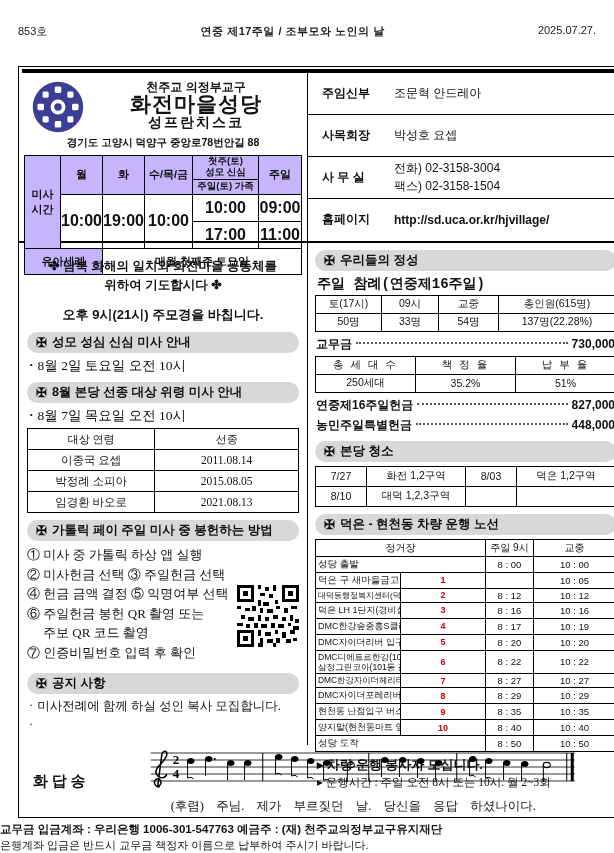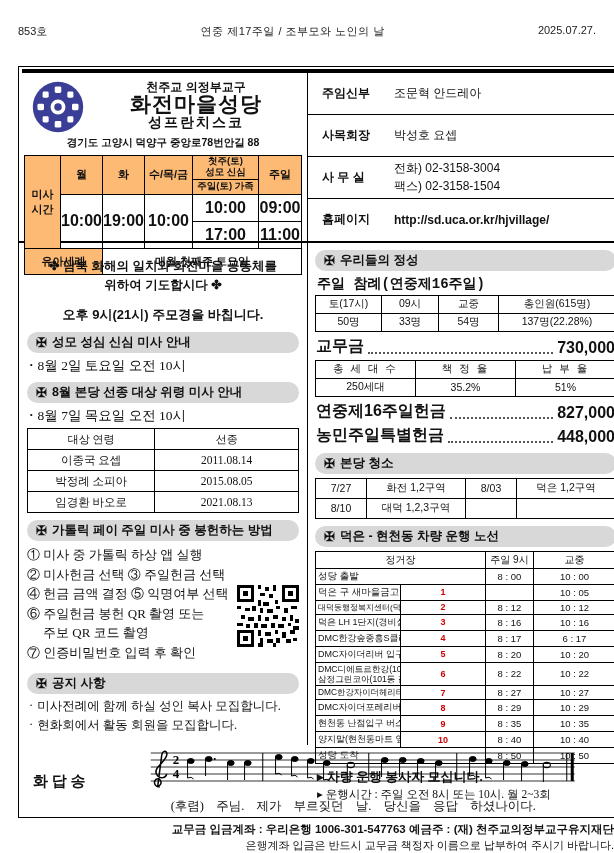--- a/index.html
+++ b/index.html
@@ -1,41 +1,41 @@
 <!DOCTYPE html>
 <html><head>
 <meta charset="utf-8">
 <style>
   * { margin:0; padding:0; box-sizing:border-box; }
   body { width:614px; height:853px; background:#fff; font-family:"Liberation Sans", sans-serif; color:#111; }
   .page { position:relative; width:614px; height:853px; background:#fff; overflow:hidden; }
 
   
   .runhead { position:absolute; top:24px; left:18px; right:18px; display:flex; justify-content:space-between; font-size:11px; color:#222; }
-  .runhead .mid { font-weight:normal; letter-spacing:.5px; }
+  .runhead .mid { font-weight:bold; letter-spacing:.5px; }
 
   
   .sheet { position:absolute; left:18px; top:66px; width:606px; height:752px; border:1.6px solid #000; display:flex; flex-direction:column; }
   .topbar { height:3.5px; background:#000; margin:2px 3px 0 3px; }
 
   .hdr { display:flex; border-bottom:2px solid #000; height:170px; }
   .hdr-left { width:289px; border-right:1.4px solid #000; padding:4px 5px 0 5px; }
   .hdr-right { flex:1; display:flex; flex-direction:column; }
 
   .church { display:flex; align-items:center; }
   .logo { width:56px; height:56px; flex:0 0 56px; margin:2px 4px 0 6px; }
   .cname { flex:1; text-align:center; line-height:1.05; }
   .cname .dio { font-size:12px; font-weight:bold; }
   .cname .nm { font-size:21px; font-weight:bold; letter-spacing:1px; }
   .cname .pat { font-size:14px; font-weight:bold; letter-spacing:2px; }
   .addr { text-align:center; font-size:10.5px; font-weight:bold; margin-top:1px; }
 
   table.mass { border-collapse:collapse; width:100%; margin-top:5px; table-layout:fixed; }
   table.mass td { border:1px solid #000; text-align:center; font-size:11px; font-weight:bold; padding:0; }
-  table.mass td.g { background:#fdba74;margin-top:32px; }
+  table.mass td.g { background:#c4b5fd;margin-top:32px; }
   table.mass td.sp { font-size:9.5px; line-height:1.15; }
   table.mass td.tm { font-size:16px; font-weight:bold; }
 
   .crow { flex:1; display:flex; align-items:center; padding-left:14px; border-bottom:1px solid #000; }
   .crow:last-child { border-bottom:none; }
   .crow .lb { width:72px; font-size:12px; font-weight:bold; }
   .crow .vl { font-size:12px; font-weight:normal; }
   .crow .vl .ln { display:block; line-height:1.45; }
   .crow .url { font-weight:bold; }
 
@@ -60,21 +60,21 @@
   .steps { font-family:"Liberation Serif", serif; font-size:13px; line-height:1.5; position:relative; margin-top:2px; }
   .steps .st { white-space:nowrap; }
   .steps .indent { padding-left:16px; }
   .qr { position:absolute; right:0; top:40px; width:62px; height:62px; }
 
   .notice-item { font-family:"Liberation Serif", serif; font-size:12.5px; margin:2px 0 2px 2px; display:flex; gap:4px; }
 
   .subt { font-size:14px; font-weight:bold; margin:2px 0 2px 2px;font-family:Liberation Mono, monospace; }
   table.att { border-collapse:collapse; width:100%; table-layout:fixed; }
   table.att td { border:1px solid #000; text-align:center; font-size:10.5px; padding:1.5px 0; }
-  .leaderline { display:flex; align-items:flex-end; font-size:16px; font-weight:bold; margin:4px 1px 3px 1px; }
+  .leaderline { display:flex; align-items:center; font-size:12px; font-weight:bold; margin:4px 1px 3px 1px; }
   .leaderline .dots { flex:1; border-bottom:2px dotted #555; margin:0 4px 3px 4px; }
   table.hh { border-collapse:collapse; width:100%; table-layout:fixed; margin-top:1px; }
   table.hh td { border:1px solid #000; text-align:center; font-size:10.5px; padding:1.5px 0; letter-spacing:2px; }
 
   table.clean { border-collapse:collapse; width:100%; table-layout:fixed; }
   table.clean td { border:1px solid #000; text-align:center; font-size:10.5px; padding:2.5px 0; }
 
   table.bus { border-collapse:collapse; width:100%; table-layout:fixed; margin-top:1px; }
   table.bus td { border:1px solid #000; font-size:9px; padding:1px 2px; height:14px; }
   table.bus td.nm { text-align:left; overflow:hidden; white-space:nowrap; }
@@ -84,21 +84,21 @@
   table.bus .two { line-height:1.2; white-space:normal; font-size:8.6px; }
 
   .busnote1 { font-family:"Liberation Serif", serif; font-weight:bold; font-size:13px; margin:4px 0 1px 2px; }
   .busnote2 { font-family:"Liberation Serif", serif; font-size:11.5px; margin-left:2px; }
 
   .psalm { height:72px; display:flex; align-items:center; padding:0 10px 0 14px; }
   .psalm .lbl { font-size:15px; font-weight:bold; font-family:"Liberation Serif", serif; margin-right:8px; white-space:pre; }
   .psalm .score { flex:1; }
   .lyrics { font-family:"Liberation Serif", serif; font-size:12.5px; word-spacing:9px; margin-top:1px; text-align:center; }
 
-  .footer { position:absolute; left:0; right:0; top:822px; text-align:right; line-height:1.35;padding-left:40px; }
+  .footer { position:absolute; left:0; right:0; top:822px; text-align:left; line-height:1.35; }
   .footer .f1 { font-size:11.5px; font-weight:bold; }
   .footer .f2 { font-size:11px; }
 </style>
 </head>
 <body>
 
 <div class="page">
 
   <div class="runhead">
     <span>853호</span>
@@ -262,21 +262,20 @@
         <div class="pill" style="margin-top:11px;">
           <span class="cr">✠</span>
           <span>공지 사항</span>
         </div>
         <div class="notice-item">
           <span>·</span>
           <span>미사전례에 함께 하실 성인 복사 모집합니다.</span>
         </div>
         <div class="notice-item">
           <span>·</span>
-          <span>현화회에서 활동 회원을 모집합니다.</span>
         </div>
       </div>
 
       <div class="colR">
         <div class="pill" style="margin-top:3px;">
           <span class="cr">✠</span>
           <span>우리들의 정성</span>
         </div>
         <div class="subt">주일 참례(연중제16주일)</div>
         <table class="att">
@@ -377,21 +376,21 @@
           <tr>
             <td class="nm">덕은 LH 1단지(경비실 앞)</td>
             <td class="no">3</td>
             <td class="t">8 : 16</td>
             <td class="t">10 : 16</td>
           </tr>
           <tr>
             <td class="nm">DMC한강숲중흥S클래스 입구(104동 앞)</td>
             <td class="no">4</td>
             <td class="t">8 : 17</td>
-            <td class="t">6 : 17</td>
+            <td class="t">10 : 19</td>
           </tr>
           <tr>
             <td class="nm">DMC자이더리버 입구(Gate2 104동 앞)</td>
             <td class="no">5</td>
             <td class="t">8 : 20</td>
             <td class="t">10 : 20</td>
           </tr>
           <tr>
             <td class="nm two">
               <span>DMC디에트르한강(106동 앞),</span><br><span>삼정그린코아(101동 길 건너) 버스정류장</span>

